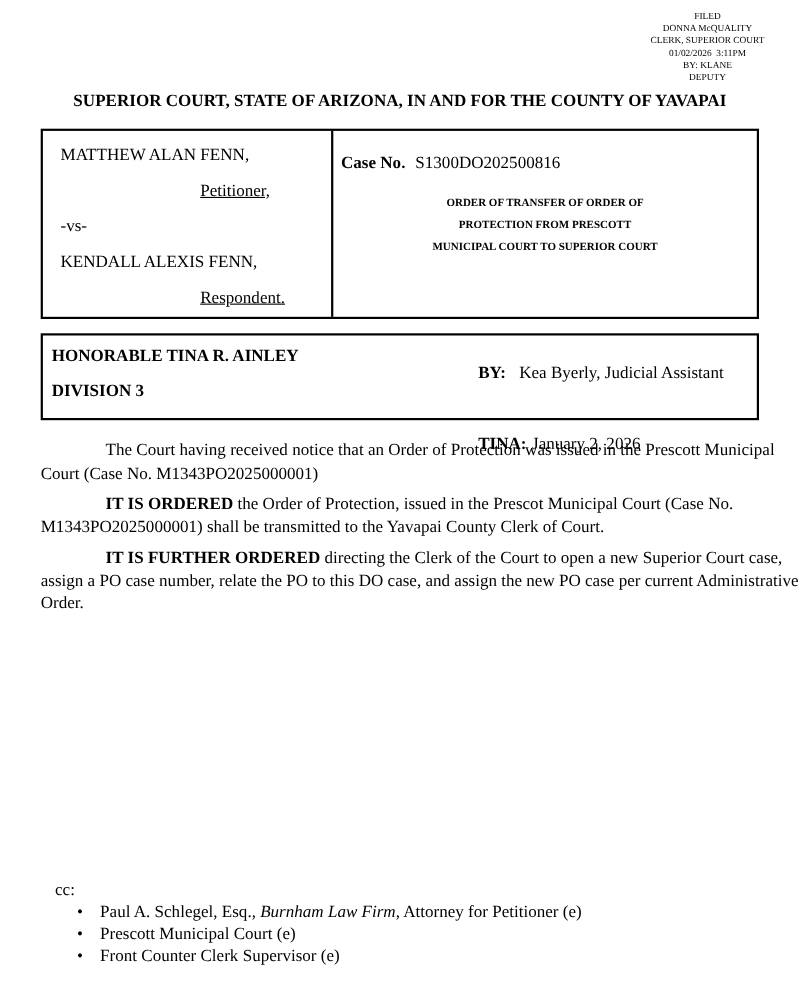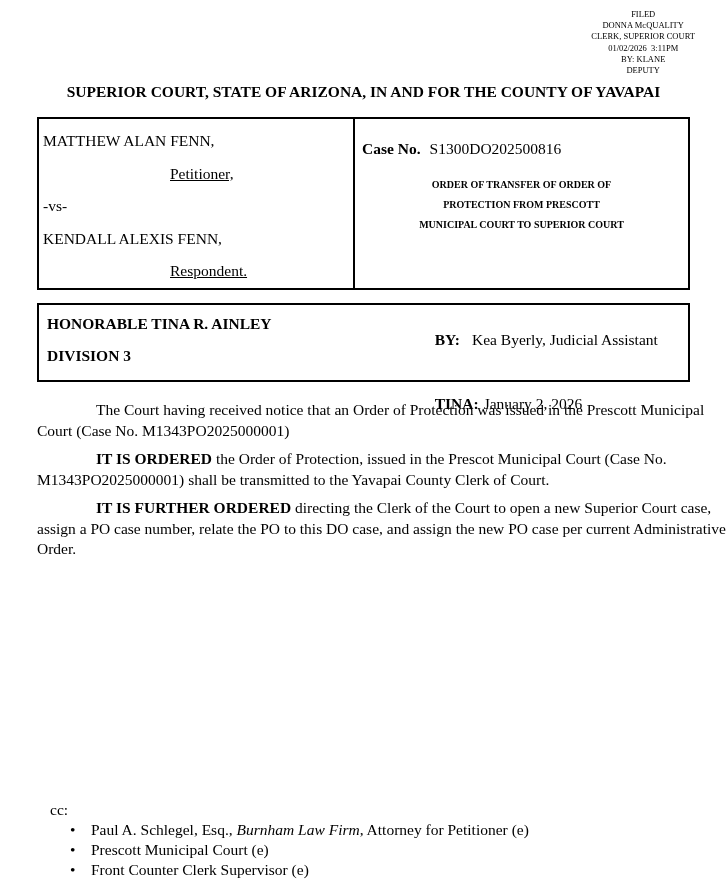--- a/index.html
+++ b/index.html
@@ -36,23 +36,23 @@
 
   
   .caption-box {
     margin-top: 17px;
     border: 2px solid #000;
     display: flex;
     height: 169px;
     box-sizing: content-box;
   }
   .caption-left {
-    width: 316px;
+    width: 264px;
     border-right: 2px solid #000;
-    padding: 14px 0 0 4px;
+    padding: 14px 0 0 16px;
     box-sizing: border-box;
     flex-shrink: 0;
   }
   .caption-right {
     flex: 1;
     padding: 22px 7px 0 7px;
     box-sizing: border-box;
   }
   .cap-line { font-size: 15.5px; line-height: 16px; margin-bottom: 16.5px; white-space: pre; }
   .cap-indent { padding-left: 127px; text-decoration: underline; }

